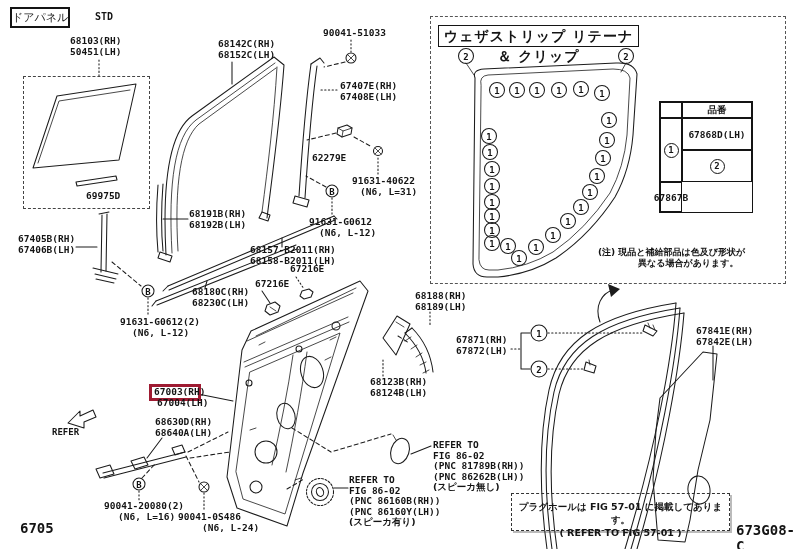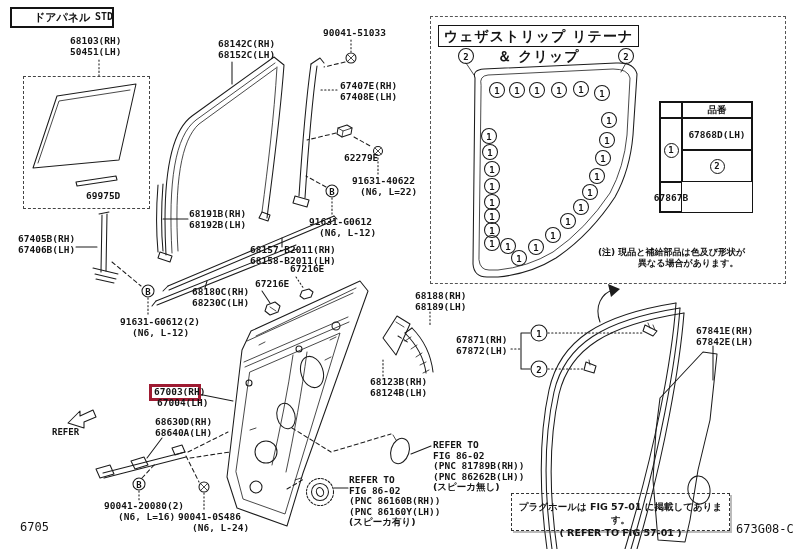--- a/index.html
+++ b/index.html
@@ -7,40 +7,40 @@
           font-family:"DejaVu Sans Mono","Liberation Mono",monospace;color:#141414}
   svg{position:absolute;left:0;top:0}
   svg *{stroke:#1c1c1c;fill:none;stroke-width:1.05;stroke-linecap:round;stroke-linejoin:round}
   svg .thin{stroke-width:.8}
   svg .dash{stroke-dasharray:4 3}
   svg .dot{stroke-dasharray:1.3 2.4}
   svg .cnum{fill:#111;stroke:none;font:bold 9px "DejaVu Sans Mono",monospace}
   svg .fill{fill:#1c1c1c;stroke:none}
   .lbl{position:absolute;font-weight:bold;font-size:9.5px;line-height:10.5px;white-space:nowrap}
   .jp{font-family:"DejaVu Sans","Liberation Sans",sans-serif}
-  .hdr-box{position:absolute;left:10px;top:7px;border:2px solid #141414;padding:1px 22px;
-           font-size:11px;font-weight:bold}
+  .hdr-box{position:absolute;left:10px;top:7px;border:2px solid #141414;padding:1px 0;
+           font-size:11px;font-weight:normal}
   .hdr-std{position:absolute;left:95px;top:11px;font-size:10px;font-weight:bold}
   .glassbox{position:absolute;left:23px;top:76px;width:125px;height:131px;border:1px dashed #444}
   .wsbox{position:absolute;left:430px;top:16px;width:354px;height:266px;border:1px dashed #555}
   .wstitle{position:absolute;left:7px;top:8px;width:199px;height:20px;border:1.5px solid #141414;
            text-align:center;font-size:14px;font-weight:bold;line-height:20px;letter-spacing:1px}
   .wsnote{position:absolute;left:167px;top:230px;font-size:9px;font-weight:bold;line-height:11px}
   .tbl{position:absolute;left:228px;top:84px;display:grid;grid-template-columns:22px 70px;
        grid-template-rows:16px 32px 32px 30px;border:1.2px solid #141414;font-size:9.5px;font-weight:bold}
   .tbl>div{border:.8px solid #141414;display:flex;align-items:center;justify-content:center}
   .span2{grid-row:span 2}
   .ccirc{display:inline-block;width:13px;height:13px;border:1px solid #141414;border-radius:50%;
          text-align:center;line-height:13px;font-size:9px}
   .plugbox{position:absolute;left:511px;top:493px;width:219px;height:38px;border:1px dashed #333;
            box-shadow:2px 2px 0 rgba(60,60,60,.35);text-align:center;font-size:9.5px;font-weight:bold;
            line-height:13px;padding-top:6px;box-sizing:border-box}
   .redbox{position:absolute;left:149px;top:384px;width:52px;height:17px;border:3px solid #9e1b32;
           box-sizing:border-box}
-  .code{position:absolute;font-size:12px;font-weight:normal}
+  .code{position:absolute;font-size:14px;font-weight:bold}
 </style>
 </head>
 <body>
 
 <div class="canvas">
 
 <svg width="796" height="549" viewBox="0 0 796 549">
 
   <g>
     <path d="M33,168 L57,96 L136,84 L119,160 Z"></path>
@@ -339,26 +339,26 @@
   <div>68142C(RH)</div>
       <div>68152C(LH)</div>
     </div>
 <div class="lbl" style="left:323px;top:28px">
   <div>90041-51033</div>
     </div>
 <div class="lbl" style="left:340px;top:81px">
   <div>67407E(RH)</div>
       <div>67408E(LH)</div>
     </div>
-<div class="lbl" style="left:344px;top:153px">
+<div class="lbl" style="left:312px;top:153px">
   <div>62279E</div>
     </div>
 <div class="lbl" style="left:352px;top:176px">
   <div>91631-40622</div>
-      <div style="margin-left:8px">(N6, L=22)</div>
+      <div style="margin-left:8px">(N6, L=31)</div>
     </div>
 <div class="lbl" style="left:309px;top:217px">
   <div>91631-G0612</div>
       <div style="margin-left:10px">(N6, L-12)</div>
     </div>
 <div class="lbl" style="left:189px;top:209px">
   <div>68191B(RH)</div>
       <div>68192B(LH)</div>
     </div>
 <div class="lbl" style="left:18px;top:234px">
@@ -403,21 +403,21 @@
 <div class="lbl" style="left:155px;top:417px">
   <div>68630D(RH)</div>
       <div>68640A(LH)</div>
     </div>
 <div class="lbl" style="left:104px;top:501px">
   <div>90041-20080(2)</div>
       <div style="margin-left:14px">(N6, L=16)</div>
     </div>
 <div class="lbl" style="left:178px;top:512px">
   <div>90041-0S486</div>
-      <div style="margin-left:14px">(N6, L-24)</div>
+      <div style="margin-left:24px">(N6, L-24)</div>
     </div>
 <div class="lbl" style="left:696px;top:326px">
   <div>67841E(RH)</div>
       <div>67842E(LH)</div>
     </div>
 
 <div class="lbl" style="left:433px;top:440px">
   <div>REFER TO</div>
       <div>FIG 86-02</div>
   <div>(PNC 81789B(RH))</div>

